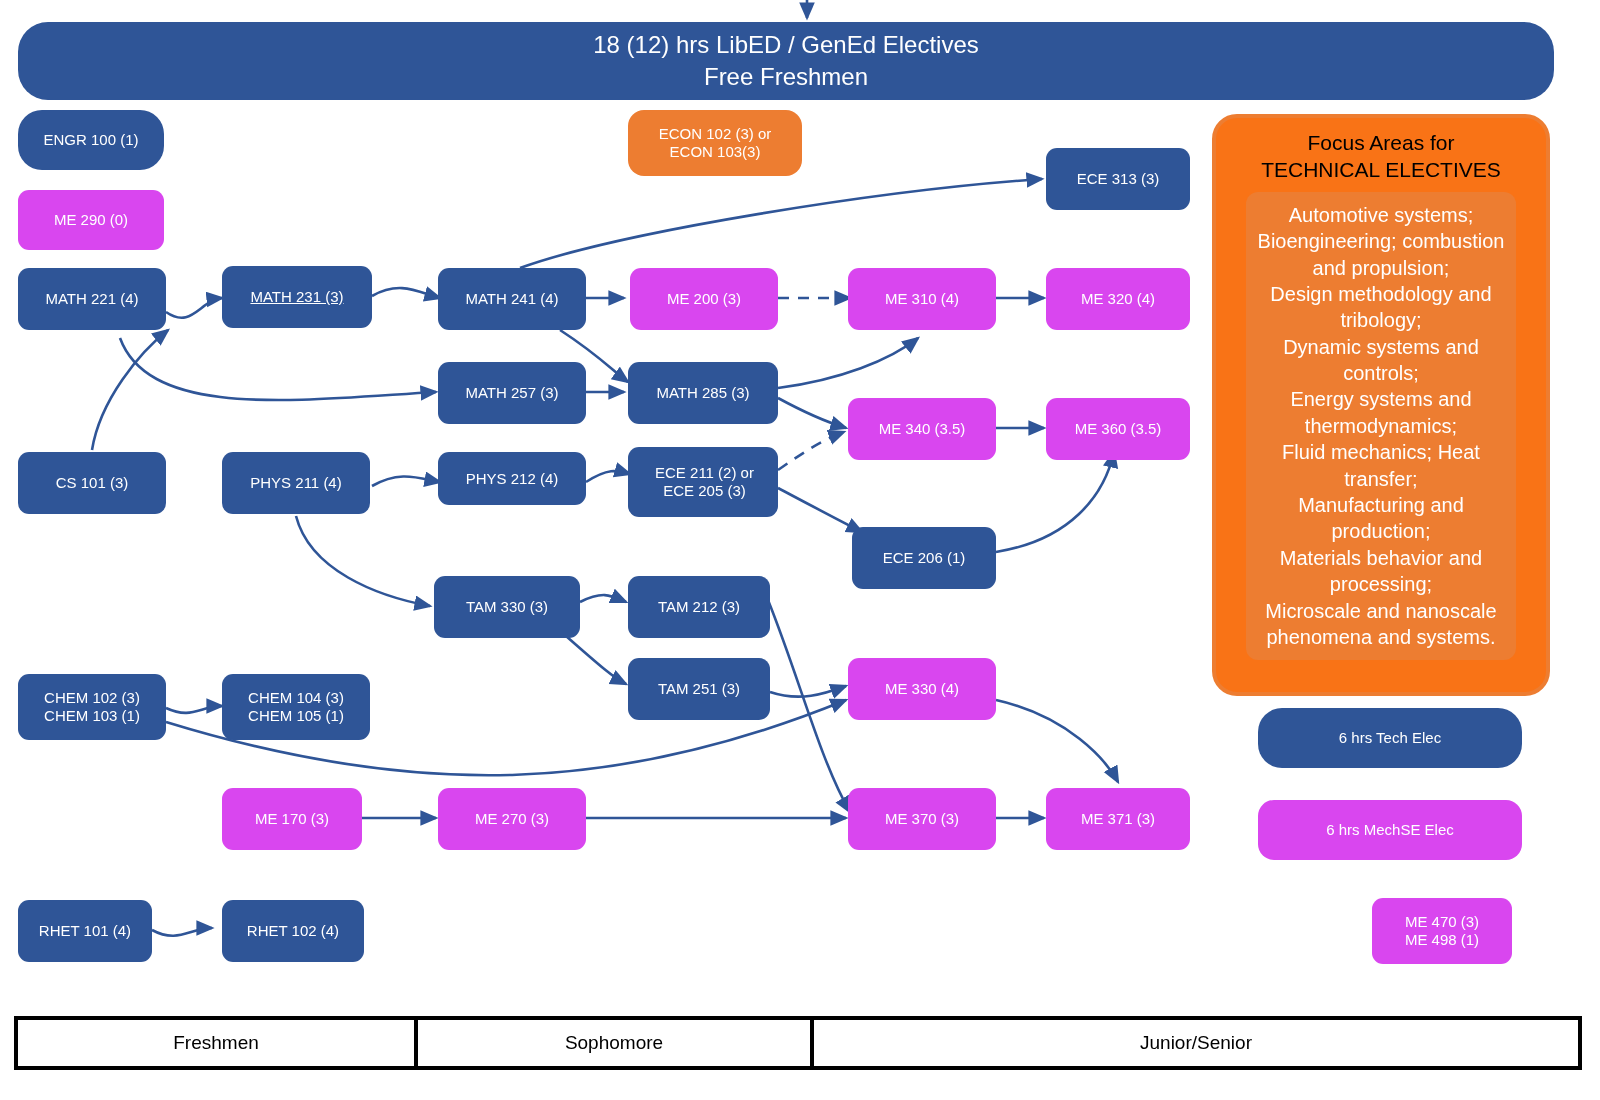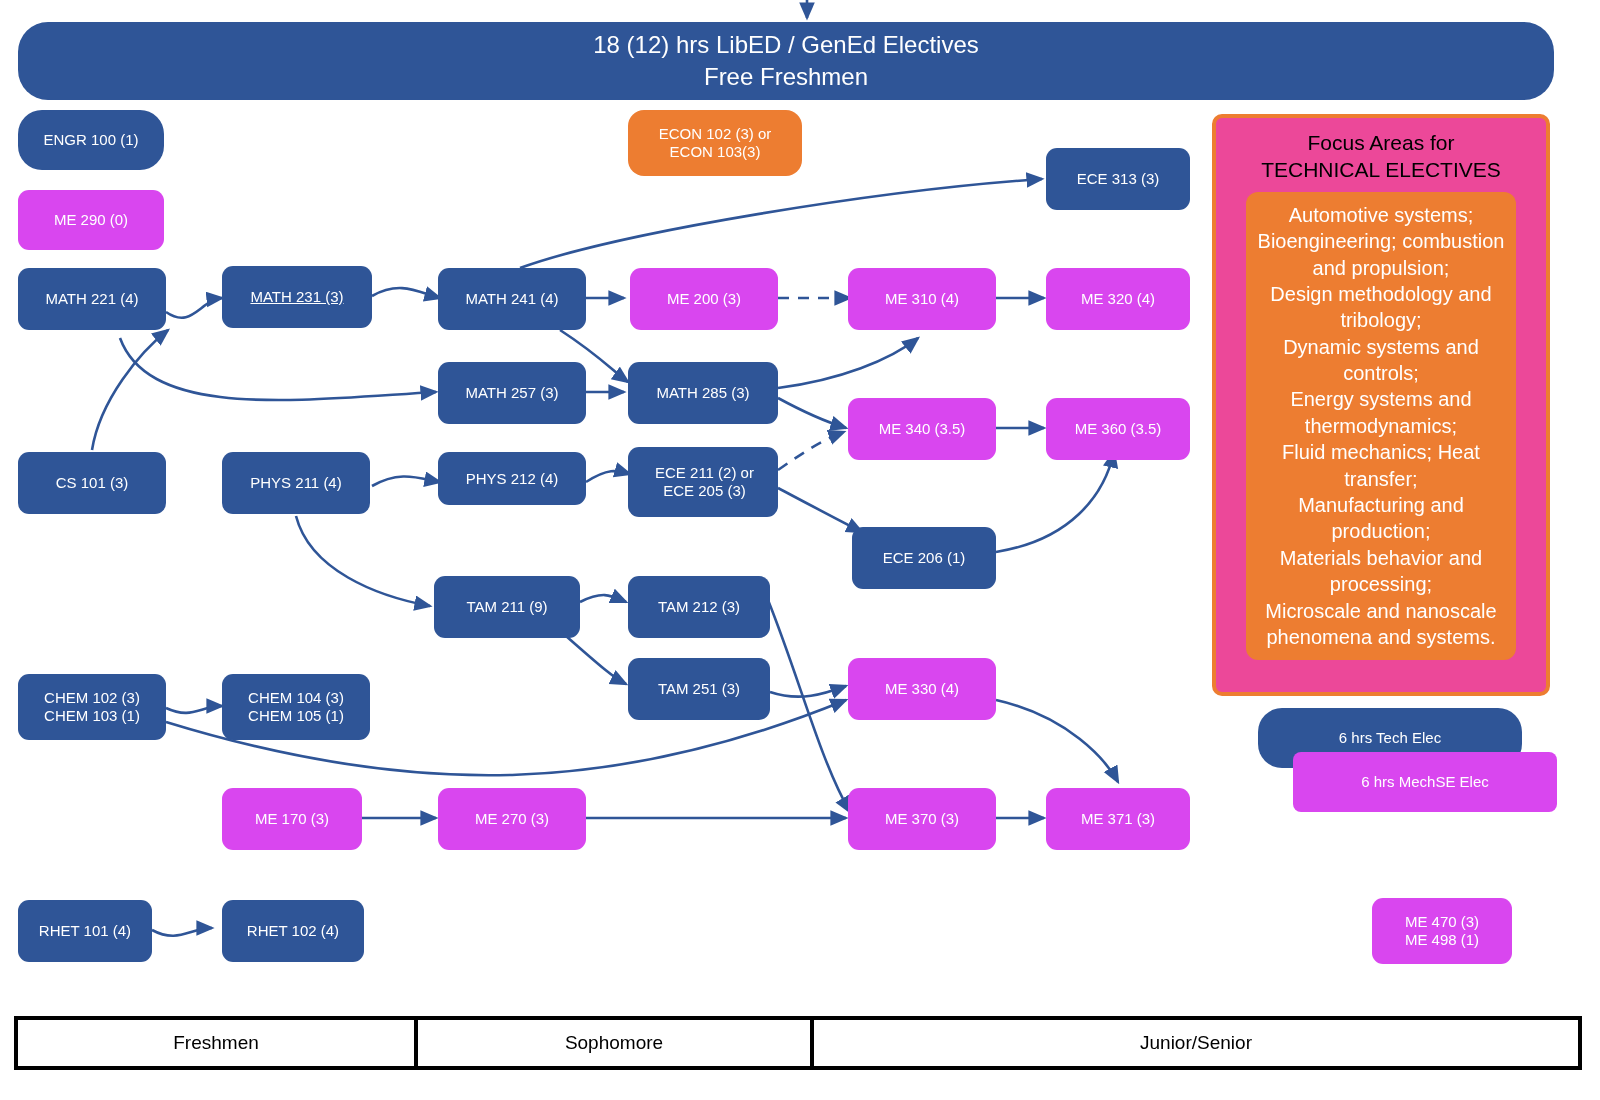--- a/index.html
+++ b/index.html
@@ -16,21 +16,21 @@
   .node.orange{background:#ED7D31;}
   .node.two-line{white-space:pre-line;}
 
   .banner{position:absolute;box-sizing:border-box;background:#2F5597;color:#fff;
           border-radius:30px;display:flex;flex-direction:column;align-items:center;
           justify-content:center;text-align:center;font-size:24px;line-height:1.35;z-index:3;}
 
   .pill{border-radius:24px;}
 
   .focus-panel{position:absolute;box-sizing:border-box;border:4px solid #ED7D31;
-               border-radius:10px;background:#ec4899;z-index:3;
+               border-radius:25px;background:#f97316;z-index:3;
                display:flex;flex-direction:column;align-items:center;}
   .focus-title{color:#000;font-size:21px;line-height:1.28;text-align:center;
                padding:12px 8px 8px 8px;white-space:pre-line;}
   .focus-body{background:#ED7D31;color:#fff;border-radius:12px;font-size:20px;
               line-height:1.32;text-align:center;padding:10px 12px;margin:0 14px 14px 14px;
               white-space:pre-line;}
 
   .yearbar{position:absolute;display:flex;z-index:4;}
   .yearcell{box-sizing:border-box;border:4px solid #000;background:#fff;color:#000;
             font-size:19px;display:flex;align-items:center;justify-content:center;
@@ -127,40 +127,40 @@
   <div class="node green" style="left:848px;top:398px;width:148px;height:62px;">ME 340 (3.5)</div>
   <div class="node green" style="left:1046px;top:398px;width:144px;height:62px;">ME 360 (3.5)</div>
 
   <div class="node blue" style="left:18px;top:452px;width:148px;height:62px;">CS 101 (3)</div>
   <div class="node blue" style="left:222px;top:452px;width:148px;height:62px;">PHYS 211 (4)</div>
   <div class="node blue" style="left:438px;top:452px;width:148px;height:53px;">PHYS 212 (4)</div>
   <div class="node blue two-line" style="left:628px;top:447px;width:150px;height:70px;padding-left:9px;">ECE 211 (2) or
 ECE 205 (3)</div>
   <div class="node blue" style="left:852px;top:527px;width:144px;height:62px;">ECE 206 (1)</div>
 
-  <div class="node blue" style="left:434px;top:576px;width:146px;height:62px;">TAM 211 (9)</div>
+  <div class="node blue" style="left:434px;top:576px;width:146px;height:62px;">TAM 330 (3)</div>
   <div class="node blue" style="left:628px;top:576px;width:142px;height:62px;">TAM 212 (3)</div>
   <div class="node blue" style="left:628px;top:658px;width:142px;height:62px;">TAM 251 (3)</div>
 
   <div class="node blue two-line" style="left:18px;top:674px;width:148px;height:66px;">CHEM 102 (3)
 CHEM 103 (1)</div>
   <div class="node blue two-line" style="left:222px;top:674px;width:148px;height:66px;">CHEM 104 (3)
 CHEM 105 (1)</div>
   <div class="node green" style="left:848px;top:658px;width:148px;height:62px;">ME 330 (4)</div>
 
   <div class="node green" style="left:222px;top:788px;width:140px;height:62px;">ME 170 (3)</div>
   <div class="node green" style="left:438px;top:788px;width:148px;height:62px;">ME 270 (3)</div>
   <div class="node green" style="left:848px;top:788px;width:148px;height:62px;">ME 370 (3)</div>
   <div class="node green" style="left:1046px;top:788px;width:144px;height:62px;">ME 371 (3)</div>
 
   <div class="node blue" style="left:18px;top:900px;width:134px;height:62px;">RHET 101 (4)</div>
   <div class="node blue" style="left:222px;top:900px;width:142px;height:62px;">RHET 102 (4)</div>
 
   <div class="node blue pill" style="left:1258px;top:708px;width:264px;height:60px;">6 hrs Tech Elec</div>
-  <div class="node green" style="left:1258px;top:752px;width:264px;height:60px;border-radius:8px;margin-left:35px;">6 hrs MechSE Elec</div>
+  <div class="node green" style="left:1258px;top:800px;width:264px;height:60px;border-radius:16px;">6 hrs MechSE Elec</div>
   <div class="node green two-line" style="left:1372px;top:898px;width:140px;height:66px;">ME 470 (3)
 ME 498 (1)</div>
 
   <div class="focus-panel" style="left:1212px;top:114px;width:338px;height:582px;">
     <div class="focus-title">Focus Areas for
 TECHNICAL ELECTIVES</div>
     <div class="focus-body">Automotive systems;
 Bioengineering; combustion
 and propulsion;
 Design methodology and

